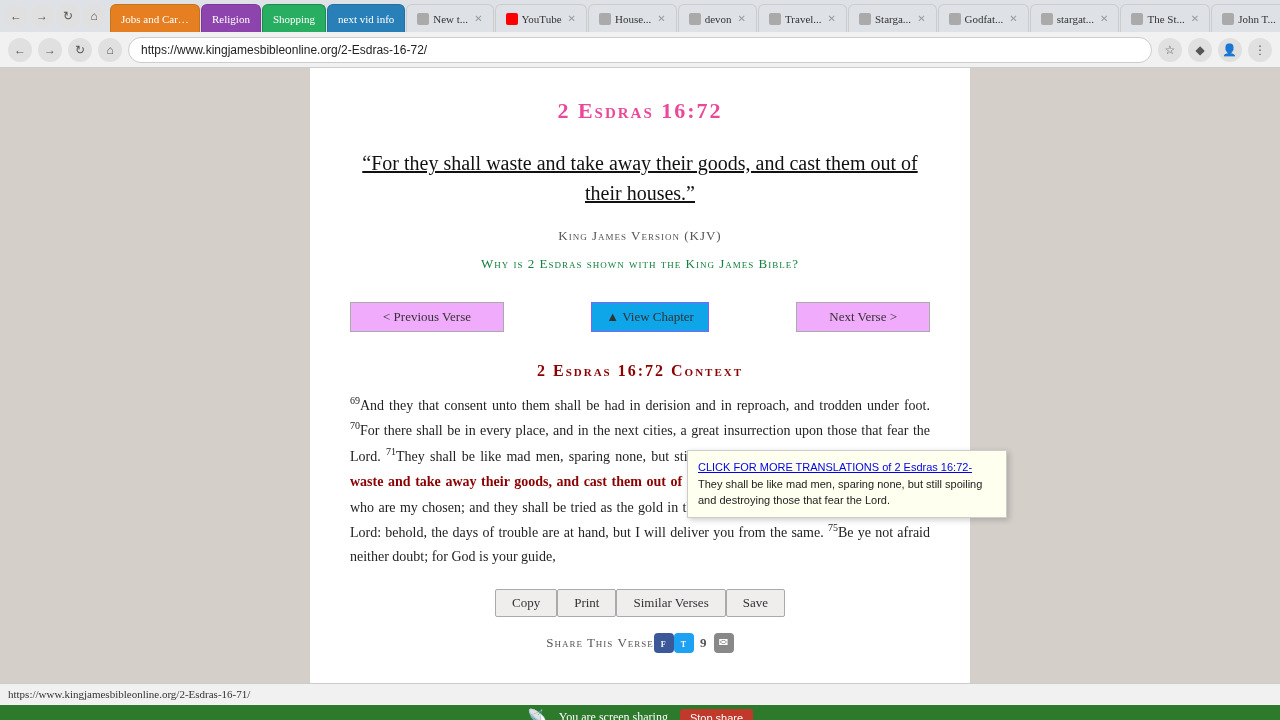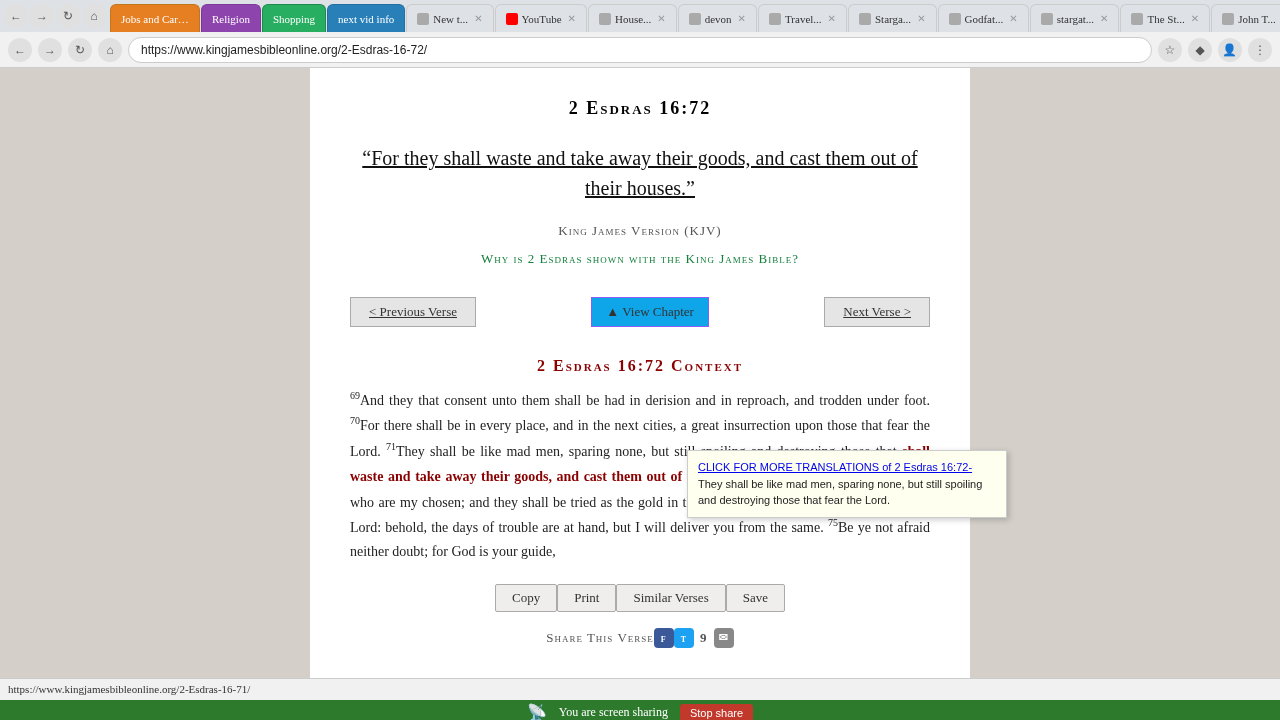--- a/index.html
+++ b/index.html
@@ -90,23 +90,23 @@
     .page-content {
       background: #fff;
       width: 660px;
       padding: 30px 40px;
       position: relative;
     }
 
     
     .verse-title {
       text-align: center;
-      font-size: 18px;
+      font-size: 22px;
       font-variant: small-caps;
-      color: #000000;
+      color: #ec4899;
       letter-spacing: 2px;
       margin-bottom: 24px;
       font-family: Georgia, serif;
     }
 
     
     .verse-quote {
       text-align: center;
       font-size: 20px;
       color: #111;
@@ -141,27 +141,26 @@
 
     
     .nav-buttons {
       display: flex;
       justify-content: space-between;
       align-items: center;
       margin-bottom: 30px;
     }
     .nav-verse-btn {
       border: 1px solid #aaa;
-      background: #e5e5e5;
-      padding: 6px 18px;
+      background: #f0abfc;
+      padding: 6px 32px;
       font-size: 13px;
       cursor: pointer;
       color: #333;
       font-family: Georgia, serif;
-      text-decoration: underline;
     }
     .view-chapter-btn {
       border: 1px solid #8b5cf6;
       background: #0ea5e9;
       padding: 6px 14px;
       font-size: 13px;
       cursor: pointer;
       color: #333;
       font-family: Georgia, serif;
     }

